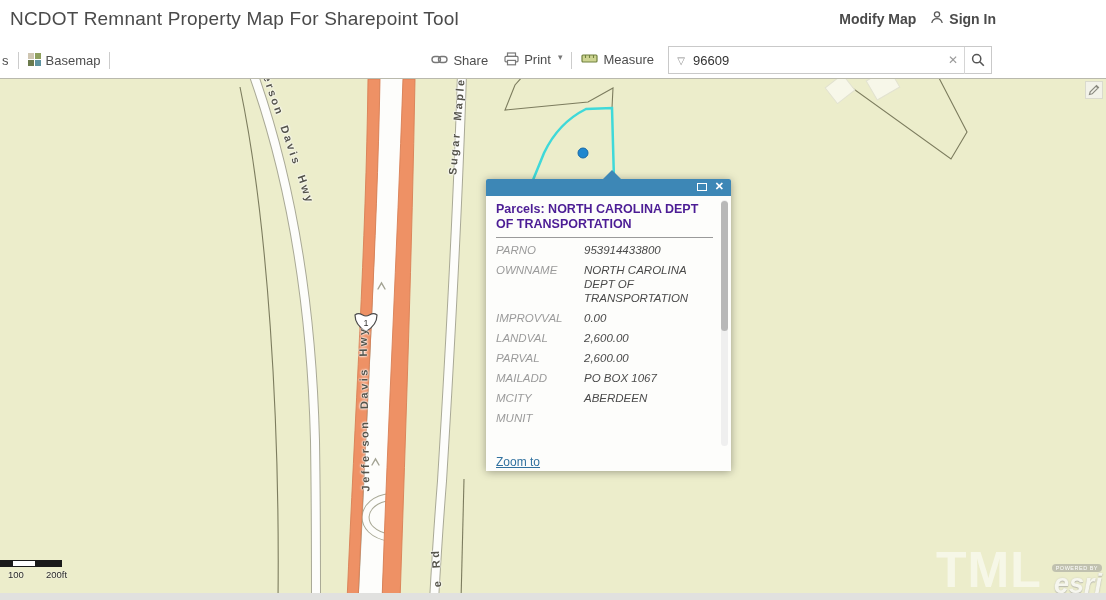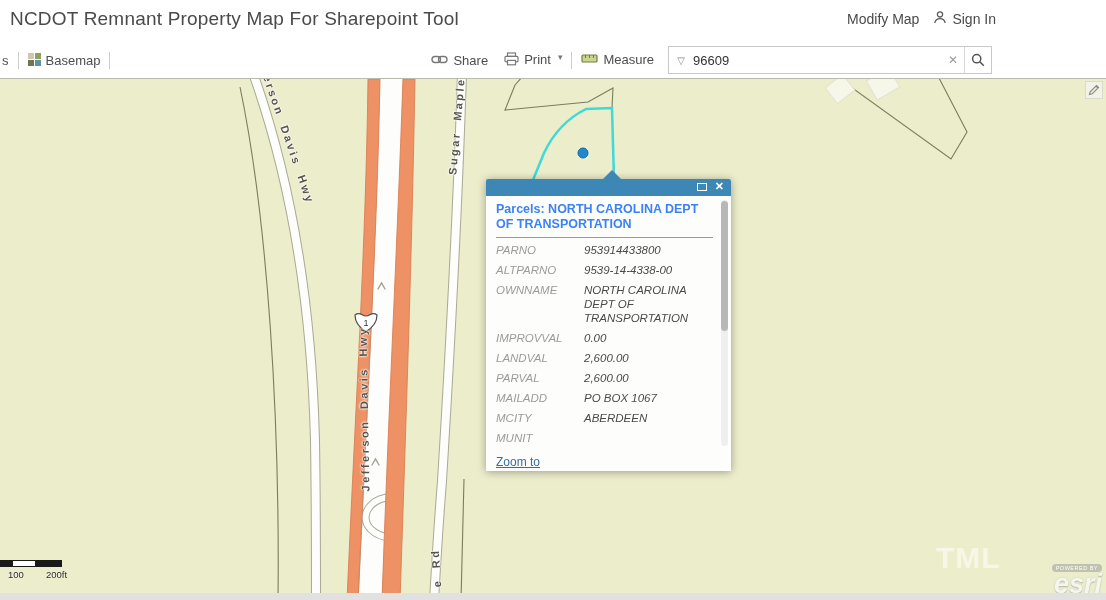--- a/index.html
+++ b/index.html
@@ -3,21 +3,21 @@
 <meta charset="utf-8">
 <style>
   * { box-sizing: border-box; margin: 0; padding: 0; }
   html,body { width:1106px; height:600px; overflow:hidden; }
   body { font-family: "Liberation Sans", sans-serif; background:#fff; }
   .app { position:relative; width:1004px; height:600px; background:#fff; }
 
   
   .hdr { position:relative; height:42px; background:#fff; }
   .hdr-title { position:absolute; left:10px; top:8px; font-size:19px; color:#4a4a4a; letter-spacing:.2px; }
-  .hdr-right { position:absolute; right:8px; top:10px; display:flex; align-items:center; gap:14px; font-size:14px; color:#4a4a4a; }
+  .hdr-right { position:absolute; right:8px; top:10px; display:flex; align-items:center; gap:14px; font-size:14px; color:#4a4a4a;font-weight:bold; }
   .hdr-link { cursor:pointer; display:flex; align-items:center; gap:5px; }
 
   
   .tbar { position:relative; height:36px; background:#fff; display:flex; align-items:center; }
   .tbar .vdiv { border-left:1px solid #ccc; height:17px; margin:0 9px; }
   .titem { display:flex; align-items:flex-start; gap:5px; font-size:13px; color:#4d4d4d; cursor:pointer; white-space:nowrap; }
   .trunc { font-size:13px; color:#4d4d4d; margin-left:2px; }
   .bm-icon { display:inline-grid; grid-template-columns:6px 6px; grid-template-rows:6px 6px; gap:1px; }
   .bm-icon i { display:block; }
   .bm-icon i:nth-child(1){background:#cfc6b2;}
@@ -45,39 +45,39 @@
   .lbl-erd       { left:413px; top:483px; width:46px;  transform:rotate(-94deg); }
 
   .edit-btn { position:absolute; right:3px; top:2px; width:18px; height:18px; background:#f2f2e9; border:1px solid #dadacd; display:flex; align-items:center; justify-content:center; cursor:pointer; }
 
   
   .scalebar { position:absolute; left:-4px; top:481px; width:66px; height:7px; border:1px solid #1a1a1a;
               background:linear-gradient(90deg,#1a1a1a 0 16px,#ffffff 16px 38px,#1a1a1a 38px); }
   .scale-100 { position:absolute; left:8px;  top:490px; font-size:9.5px; color:#2a2a2a; text-shadow:0 0 2px #fff; }
   .scale-200 { position:absolute; left:46px; top:490px; font-size:9.5px; color:#2a2a2a; text-shadow:0 0 2px #fff; }
 
-  .watermark { position:absolute; left:936px; top:462px; font-size:30px; font-weight:bold; color:rgba(255,255,255,.55); letter-spacing:1px; }
+  .watermark { position:absolute; left:936px; top:462px; font-size:50px; font-weight:bold; color:rgba(255,255,255,.55); letter-spacing:1px; }
   .attrib { position:absolute; right:0; top:500px; width:430px; height:14px; background:rgba(255,255,255,.72);
             font-size:9px; color:#4a4a4a; line-height:14px; text-align:right; padding-right:72px; white-space:nowrap; }
   .esri { position:absolute; right:4px; top:477px; width:64px; height:38px; text-align:right; }
   .esri .powered { display:inline-block; font-size:5.5px; color:#fff; background:rgba(185,185,170,.85); border-radius:4px; padding:1px 4px; letter-spacing:.5px; }
   .esri .word { font-size:27px; font-style:italic; font-weight:bold; color:#f6f6ee; line-height:24px; margin-top:-2px;
                 text-shadow:0 1px 1px #b9b9ad, 0 0 2px #cfcfc2; }
   .bottom-strip { position:absolute; left:0; top:514px; width:1106px; height:8px; background:#e1e1df; }
 
   
   .popup { position:absolute; left:486px; top:100px; width:245px; height:292px; background:#fdfdfb;
            box-shadow:0 1px 8px rgba(0,0,0,.35); border-radius:2px; }
   .popup-ptr { position:absolute; left:117px; top:-9px; width:0; height:0;
                border-left:9px solid transparent; border-right:9px solid transparent; border-bottom:9px solid #3d87b6; }
   .popup-hdr { height:17px; background:#3d87b6; border-radius:2px 2px 0 0; position:relative; }
   .ph-max { position:absolute; right:24px; top:4px; width:10px; height:8px; border:1.5px solid #fff; cursor:pointer; }
   .ph-close { position:absolute; right:7px; top:1px; color:#fff; font-size:11px; font-weight:bold; cursor:pointer; }
   .popup-body { position:relative; height:253px; overflow:hidden; padding:6px 16px 0 10px; }
-  .popup-title { font-size:12.5px; font-weight:bold; color:#3b82f6; line-height:1.18; padding-right:4px; }
+  .popup-title { font-size:12.5px; font-weight:bold; color:#4c1d95; line-height:1.18; padding-right:4px; }
   .popup-div { border-bottom:1px solid #9a9a9a; margin:5px 2px 2px 0; }
   .prow { display:flex; padding:3px 0; font-size:11.5px; line-height:14px;font-style:italic; }
   .plabel { width:88px; flex:0 0 88px; color:#9b9b9b; }
   .pvalue { flex:1; color:#4a4a4a; }
   .popup-scroll { position:absolute; right:3px; top:21px; width:7px; height:246px; background:#efefef; border-radius:4px; }
   .popup-thumb { position:absolute; left:0; top:1px; width:7px; height:130px; background:#b8b8b8; border-radius:4px; cursor:pointer; }
   .popup-foot { position:absolute; left:0; bottom:0; width:100%; height:22px; background:#fdfdfb; padding:3px 8px 0 10px; }
   .zoomto { font-size:12px; color:#31719f; text-decoration:underline; cursor:pointer; }
 
   .ico { display:inline-block; }
@@ -238,24 +238,20 @@
       </div>
       <div class="popup-body">
         <div class="popup-title">Parcels: NORTH CAROLINA DEPT OF TRANSPORTATION</div>
         <div class="popup-div"></div>
 
         <div class="prow">
           <span class="plabel">PARNO</span>
           <span class="pvalue">953914433800</span>
         </div>
         <div class="prow">
-          <span class="plabel">ALTPARNO</span>
-          <span class="pvalue">9539-14-4338-00</span>
-        </div>
-        <div class="prow">
           <span class="plabel">OWNNAME</span>
           <span class="pvalue">NORTH CAROLINA DEPT OF TRANSPORTATION</span>
         </div>
         <div class="prow">
           <span class="plabel">IMPROVVAL</span>
           <span class="pvalue">0.00</span>
         </div>
         <div class="prow">
           <span class="plabel">LANDVAL</span>
           <span class="pvalue">2,600.00</span>

